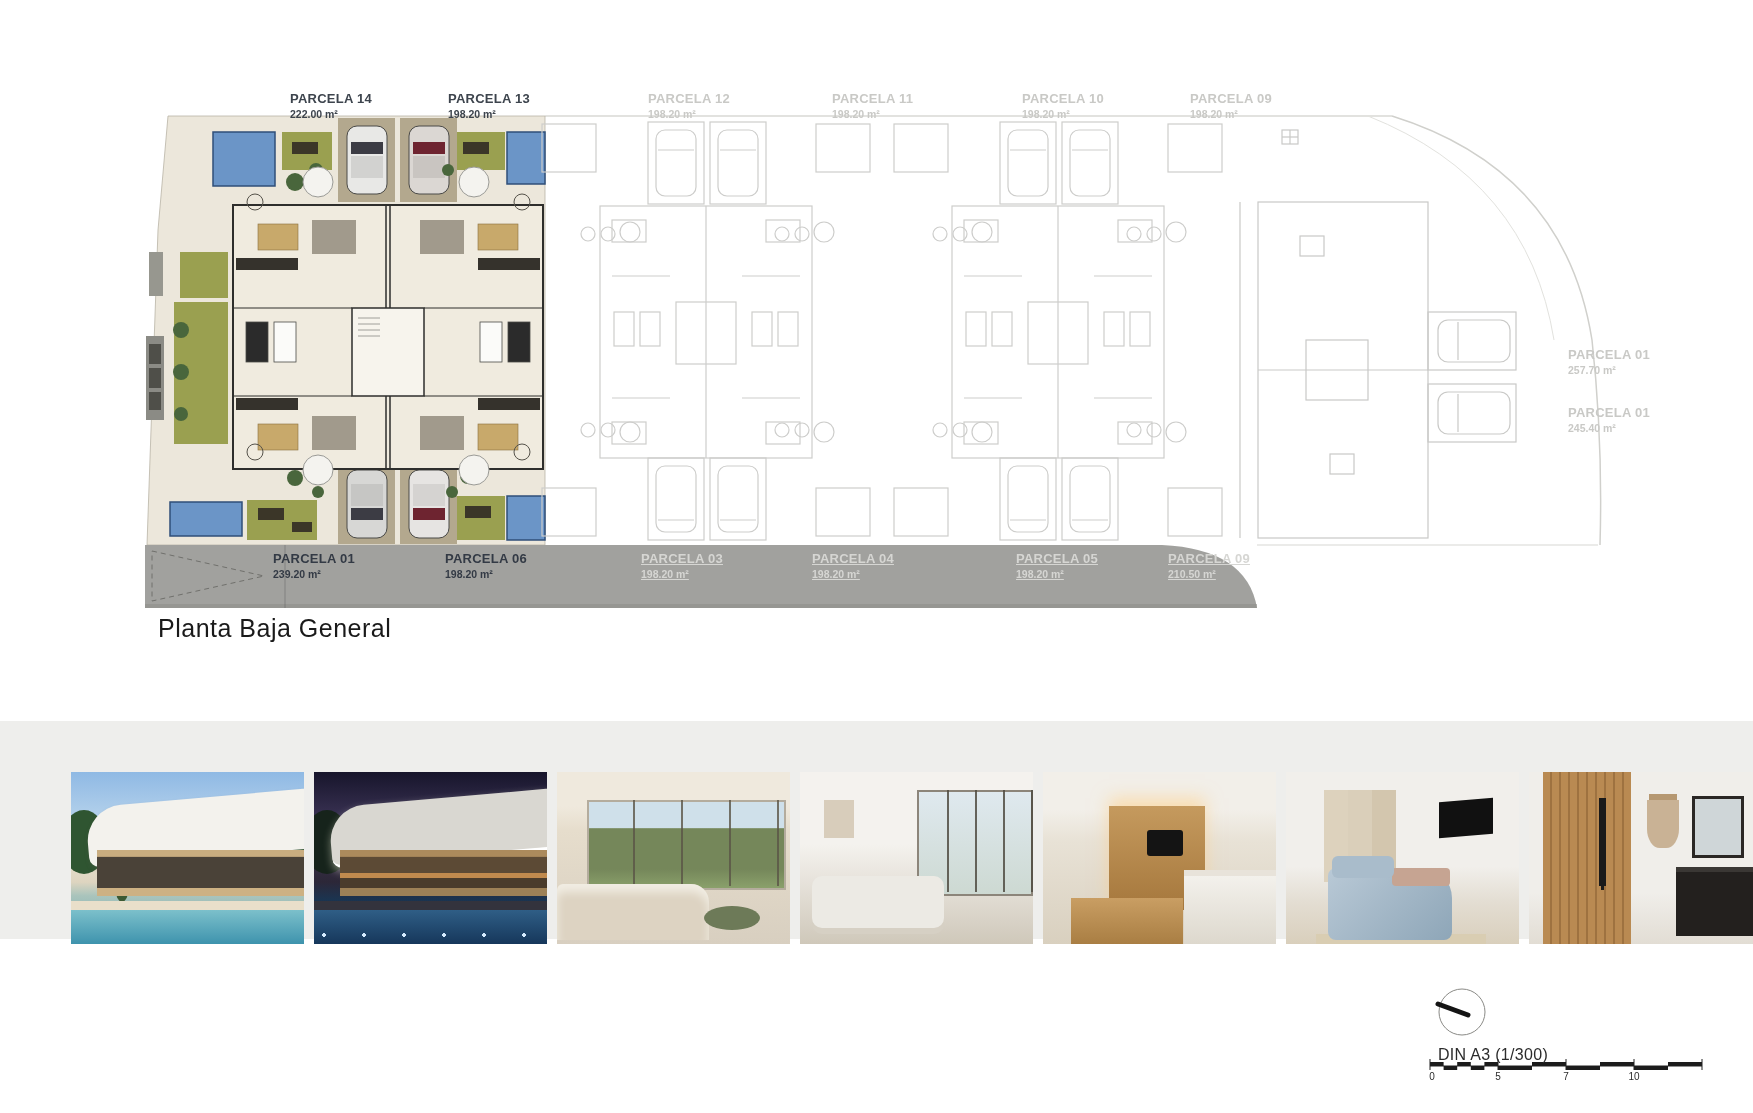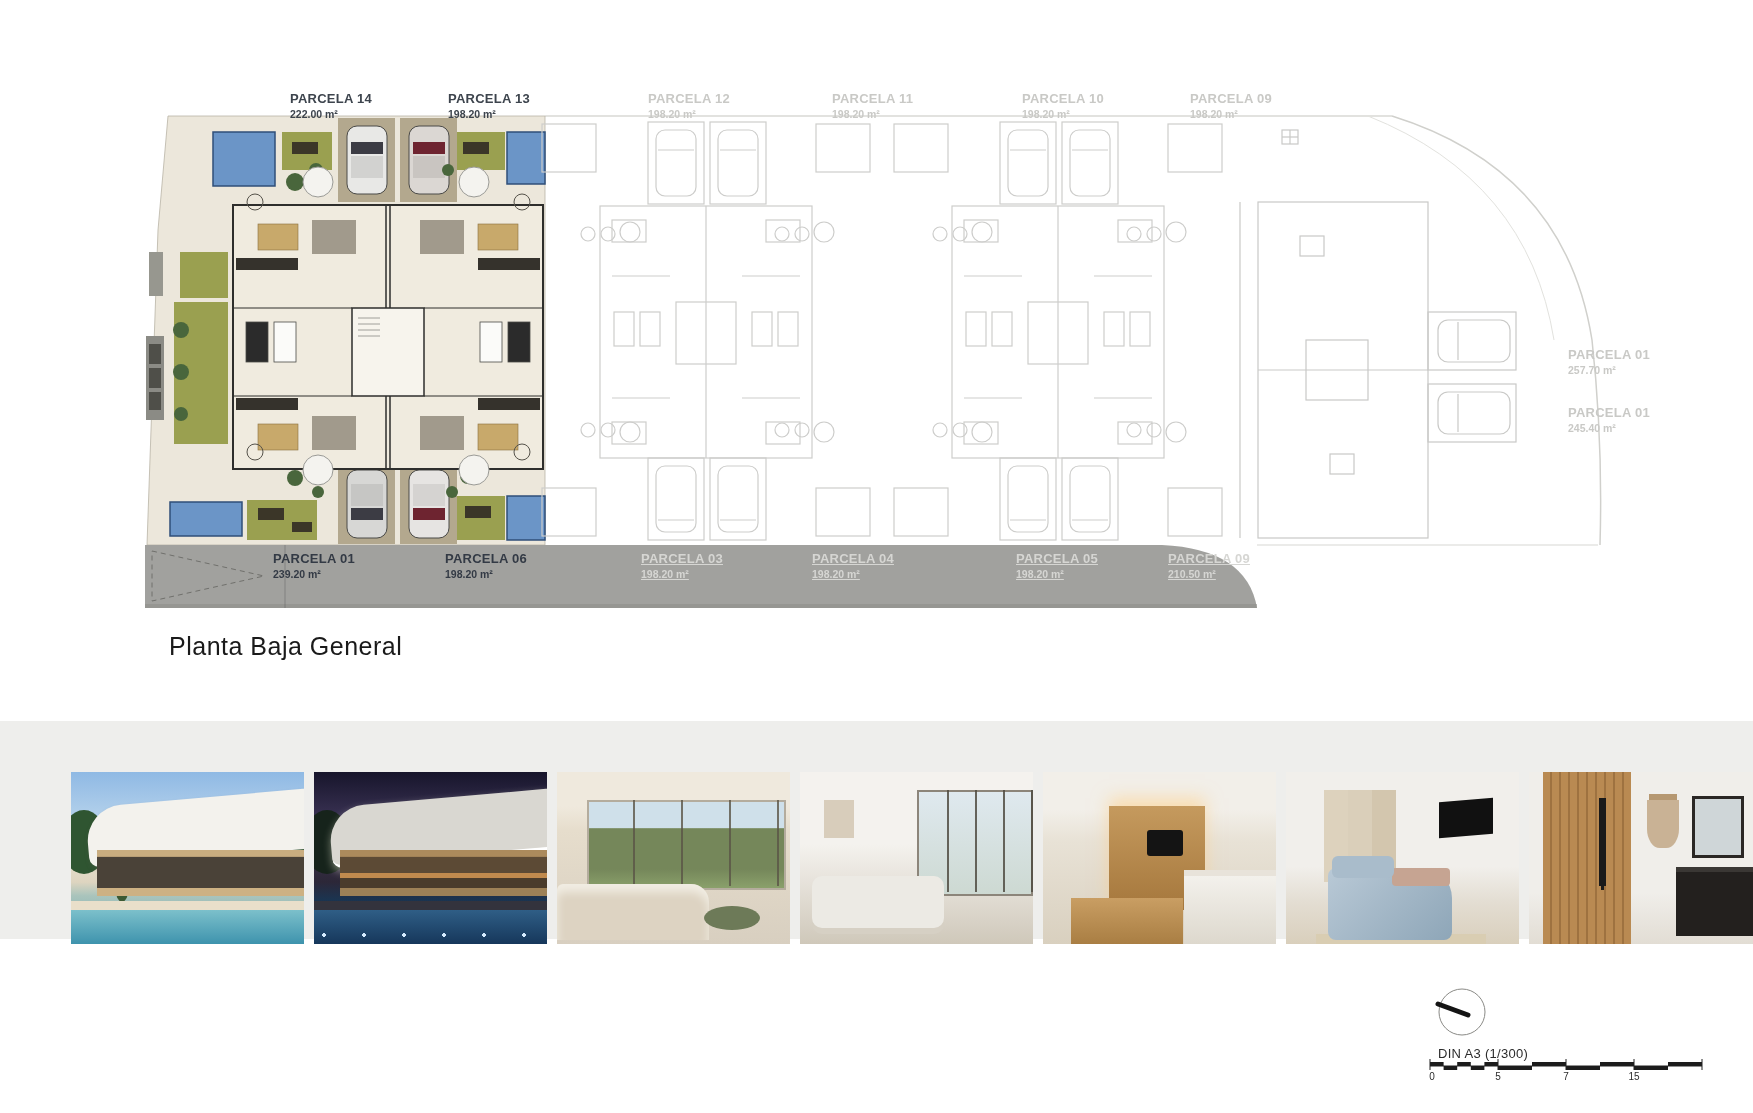--- a/index.html
+++ b/index.html
@@ -9,22 +9,22 @@
 
   
   .plabel{position:absolute;line-height:1.2;white-space:nowrap;}
   .pname{font-size:13px;font-weight:700;letter-spacing:.25px;}
   .parea{font-size:10.5px;font-weight:700;margin-top:1px;}
   .dark{color:#3d444d;}
   .light{color:#c9c9c6;}
   .roadDark{color:#333a45;}
   .roadLight{color:#d6d6d3;text-decoration:underline;}
 
-  .title{position:absolute;left:158px;top:632px;font-size:25px;font-weight:500;
-         letter-spacing:.5px;color:#1a1a1a;margin-left:11px;}
+  .title{position:absolute;left:158px;top:614px;font-size:25px;font-weight:500;
+         letter-spacing:.5px;color:#1a1a1a;}
 
   
   .band{position:absolute;left:0;top:721px;width:1753px;height:218px;background:#eeeeec;}
   .ph{position:absolute;top:756px;width:233px;height:172px;overflow:hidden;background:#ddd;}
   .ph div{position:absolute;}
   .ph1{left:31px;}  .ph2{left:274px;} .ph3{left:517px;} .ph4{left:760px;}
   .ph5{left:1003px;}.ph6{left:1246px;}.ph7{left:1489px;}
 
   
   .ph1{background:linear-gradient(180deg,#8fb9e4 0%,#b8d4ec 30%,#d5e5f2 44%,#e9e2d2 46%,#ded5c0 64%,#a9c4bc 72%,#6aa4b0 100%);}
@@ -100,21 +100,21 @@
   .ph7{background:linear-gradient(180deg,#f0eeea 0 70%,#e2ddd4 100%);}
   .ph7 .wood{left:14px;top:0;width:88px;height:172px;
              background:repeating-linear-gradient(90deg,#b98a52 0 7px,#9e7240 7px 9px);}
   .ph7 .shower{left:72px;top:34px;width:3px;height:84px;background:#1a1a1a;
                box-shadow:0 -6px 0 2px #1a1a1a;}
   .ph7 .robe{left:118px;top:28px;width:32px;height:48px;background:#c9b295;border-radius:0 0 40% 40%;
              box-shadow:0 -8px 0 -2px #b69872;}
   .ph7 .mirror{right:18px;top:24px;width:46px;height:56px;background:#cfd6d8;border:3px solid #2a2724;}
   .ph7 .vanity{right:8px;bottom:8px;width:78px;height:64px;background:#23201e;border-top:5px solid #3a3734;}
 
-  .din{position:absolute;left:1430px;top:1046px;font-size:13px;color:#2c2c2c;letter-spacing:.3px;padding-left:8px;}
+  .din{position:absolute;left:1430px;top:1046px;font-size:16px;color:#2c2c2c;letter-spacing:.3px;padding-left:8px;}
   .tick{position:absolute;top:1071px;font-size:10px;color:#2c2c2c;transform:translateX(-50%);}
 </style>
 </head>
 <body>
 
 <div class="sheet">
 
   <svg width="1753" height="1113" viewBox="0 0 1753 1113">
 
     <defs>
@@ -475,16 +475,16 @@
     <div class="shower"></div>
     <div class="robe"></div>
     <div class="mirror"></div>
     <div class="vanity"></div>
   </figure>
 
   <div class="din">DIN A3 (1/300)</div>
   <span class="tick" style="left:1432px">0</span>
   <span class="tick" style="left:1498px">5</span>
   <span class="tick" style="left:1566px">7</span>
-  <span class="tick" style="left:1634px">15</span>
+  <span class="tick" style="left:1634px">10</span>
   <span class="tick" style="left:1784px">20</span>
 
 </div>
 
 </body></html>

